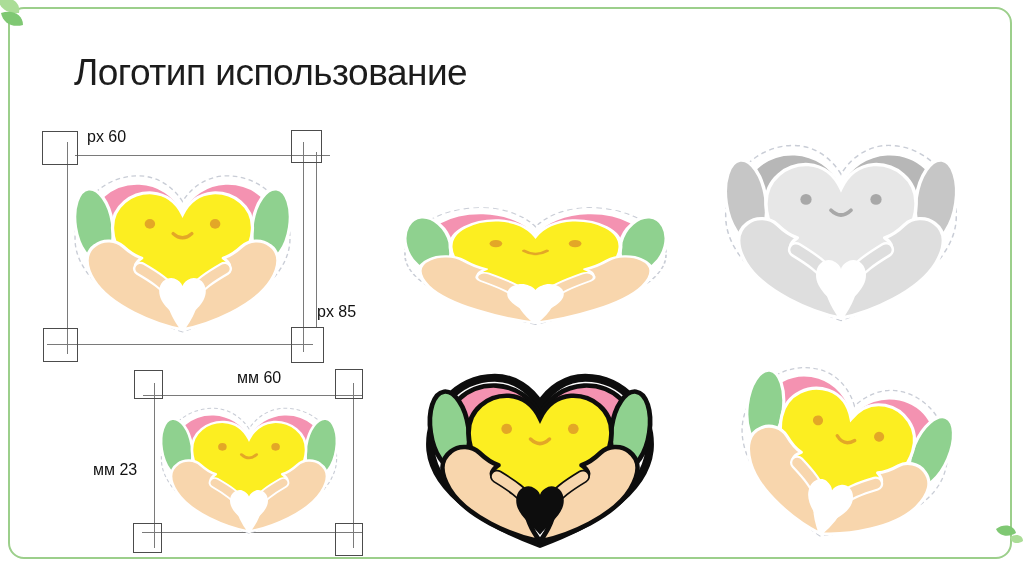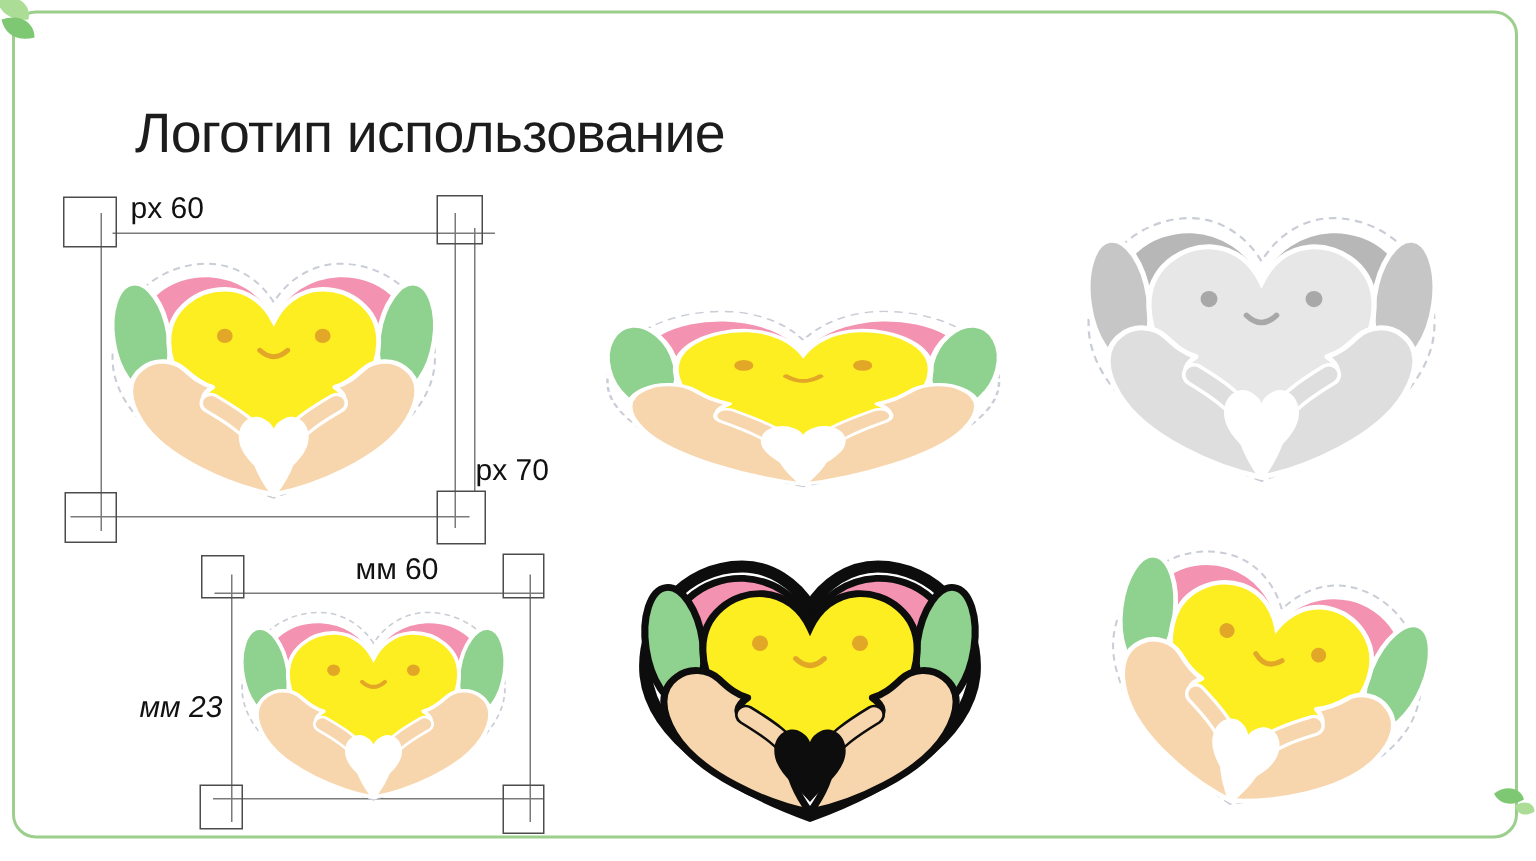--- a/index.html
+++ b/index.html
@@ -1,22 +1,22 @@
 <!DOCTYPE html>
 <html style="--c-pink: #f492b1; --c-green: #8fd18f; --c-yellow: #fcee21; --c-hand: #f8d6ad; --c-face: #e3a727; --c-sticker_dash: #c9cdd6; --c-outline: #0d0d0d; --c-gray_pink: #b7b7b7; --c-gray_green: #c6c6c6; --c-gray_yellow: #e7e7e7; --c-gray_hand: #dedede; --c-gray_face: #a8a8a8; --c-border_green: #9ccf8b; --c-leaf_dark: #7fc873; --c-leaf_light: #abdd97; --c-frame_box: #4c4c4c; --c-frame_line: #7a7a7a; --c-title_text: #1c1c1c; --c-label_text: #111111;"><head>
 <meta charset="utf-8">
 <style>
   html,body{margin:0;padding:0;background:#fff;}
   .stage{position:relative;width:1024px;height:574px;background:#ffffff;overflow:hidden;
          font-family:"Liberation Sans",sans-serif;}
   .slide-border{position:absolute;left:8px;top:7px;width:1004px;height:552px;
     border:2px solid var(--c-border_green,#9ccf8b);border-radius:16px;box-sizing:border-box;}
-  .title{position:absolute;left:74px;top:52px;margin:16px;font-size:37px;font-weight:400;
+  .title{position:absolute;left:74px;top:52px;margin:0;font-size:37px;font-weight:400;
     color:var(--c-title_text,#1c1c1c);letter-spacing:-0.5px;white-space:nowrap;}
-  .mlabel{position:absolute;font-size:20px;color:var(--c-label_text,#111);white-space:nowrap;}
+  .mlabel{position:absolute;font-size:16px;color:var(--c-label_text,#111);white-space:nowrap;}
   .fsq{position:absolute;border:1.5px solid var(--c-frame_box,#4c4c4c);box-sizing:border-box;background:transparent;}
   .fln{position:absolute;background:var(--c-frame_line,#7a7a7a);}
   .frame{position:absolute;inset:0;pointer-events:none;}
   .logo-box{position:absolute;}
   .logo-box svg{display:block;width:100%;height:100%;overflow:visible;}
   .defs-holder{position:absolute;width:0;height:0;}
   .leaf{position:absolute;}
   
   .v-color{--pink:var(--c-pink);--green:var(--c-green);--yellow:var(--c-yellow);
     --hand:var(--c-hand);--face:var(--c-face);--heart:#ffffff;--istroke:#ffffff;--iw:2.8;
@@ -75,34 +75,34 @@
     <div class="fln" style="left:47px;top:344px;width:266px;height:1px;"></div>
     <div class="fln" style="left:67px;top:142px;width:1px;height:212px;"></div>
     <div class="fln" style="left:303px;top:142px;width:1px;height:210px;"></div>
     <div class="fln" style="left:316px;top:152px;width:1px;height:176px;"></div>
     <div class="fsq" style="left:42px;top:131px;width:36px;height:34px;"></div>
     <div class="fsq" style="left:291px;top:130px;width:31px;height:33px;"></div>
     <div class="fsq" style="left:43px;top:328px;width:35px;height:34px;"></div>
     <div class="fsq" style="left:291px;top:327px;width:33px;height:36px;"></div>
   </div>
   <div class="mlabel" style="left:87px;top:128px;">px 60</div>
-  <div class="mlabel" style="left:317px;top:303px;">px 70</div>
+  <div class="mlabel" style="left:317px;top:303px;">px 85</div>
 
   <div class="frame">
     <div class="fln" style="left:143px;top:395px;width:219px;height:1px;"></div>
     <div class="fln" style="left:142px;top:532px;width:220px;height:1px;"></div>
     <div class="fln" style="left:154px;top:383px;width:1px;height:165px;"></div>
     <div class="fln" style="left:353px;top:383px;width:1px;height:165px;"></div>
     <div class="fsq" style="left:134px;top:370px;width:29px;height:29px;"></div>
     <div class="fsq" style="left:335px;top:369px;width:28px;height:30px;"></div>
     <div class="fsq" style="left:133px;top:523px;width:29px;height:30px;"></div>
     <div class="fsq" style="left:335px;top:523px;width:28px;height:33px;"></div>
   </div>
   <div class="mlabel" style="left:237px;top:369px;">мм 60</div>
-  <div class="mlabel" style="left:93px;top:461px;font-style:italic;">мм 23</div>
+  <div class="mlabel" style="left:93px;top:461px;">мм 23</div>
 
   <div class="logo-box v-color" style="left:66px;top:163px;width:233px;height:171px;">
     <svg viewBox="0 0 200 160" preserveAspectRatio="none">
         <use href="#logoart"></use>
       </svg>
   </div>
 
   <div class="logo-box v-color" style="left:154px;top:398px;width:190px;height:137px;">
     <svg viewBox="0 0 200 160" preserveAspectRatio="none">
         <use href="#logoart"></use>

